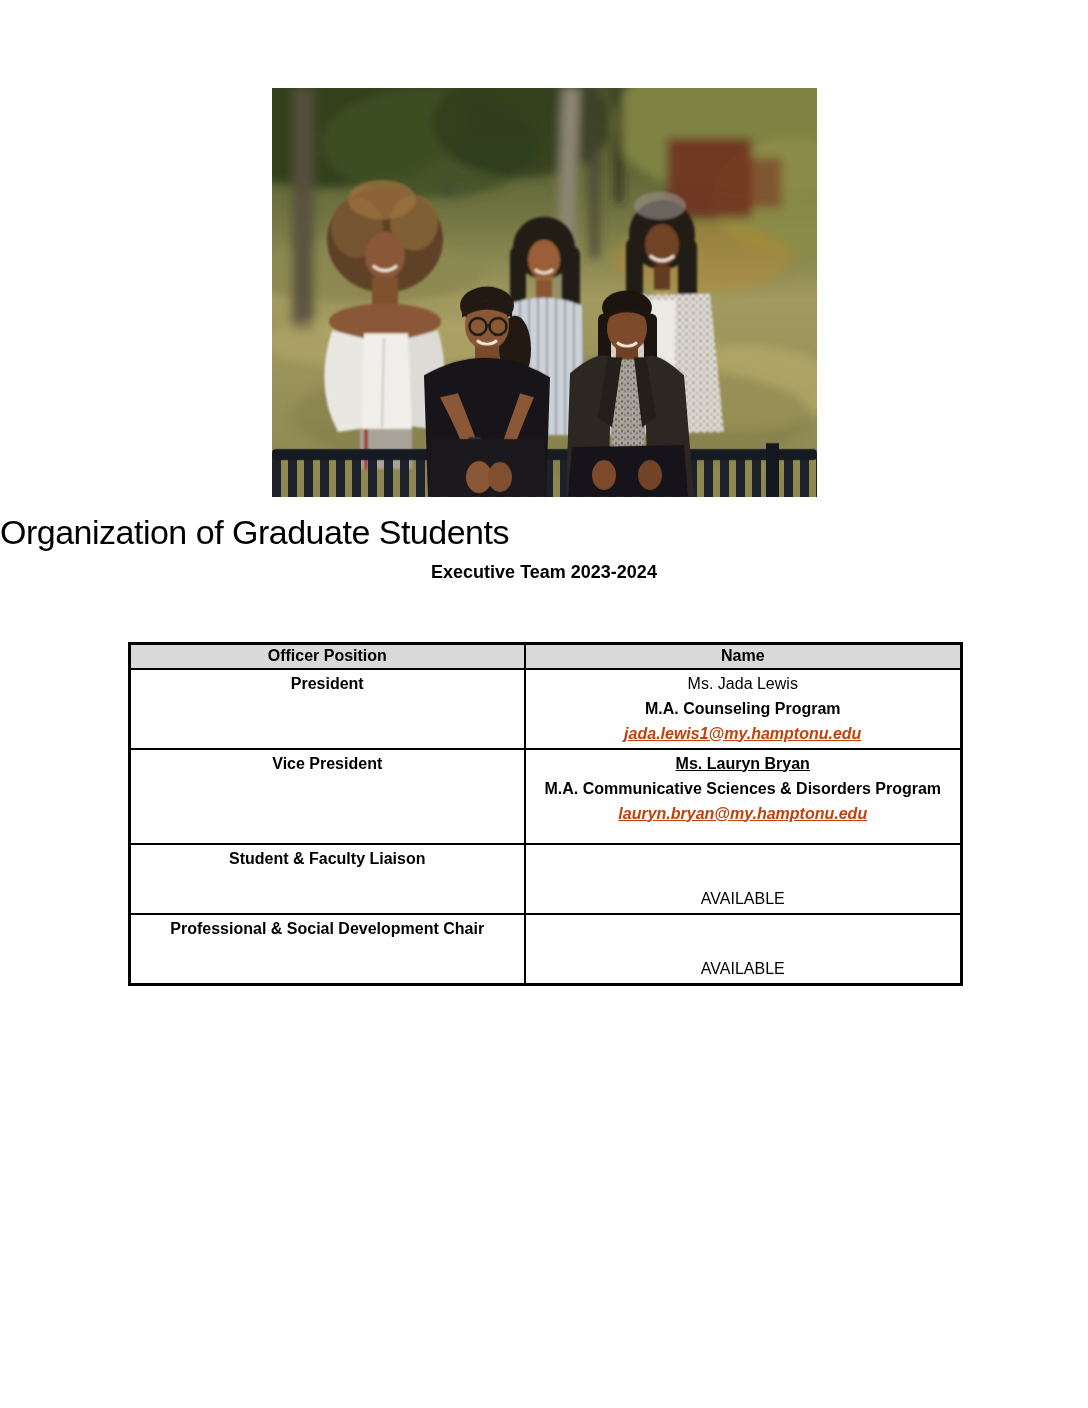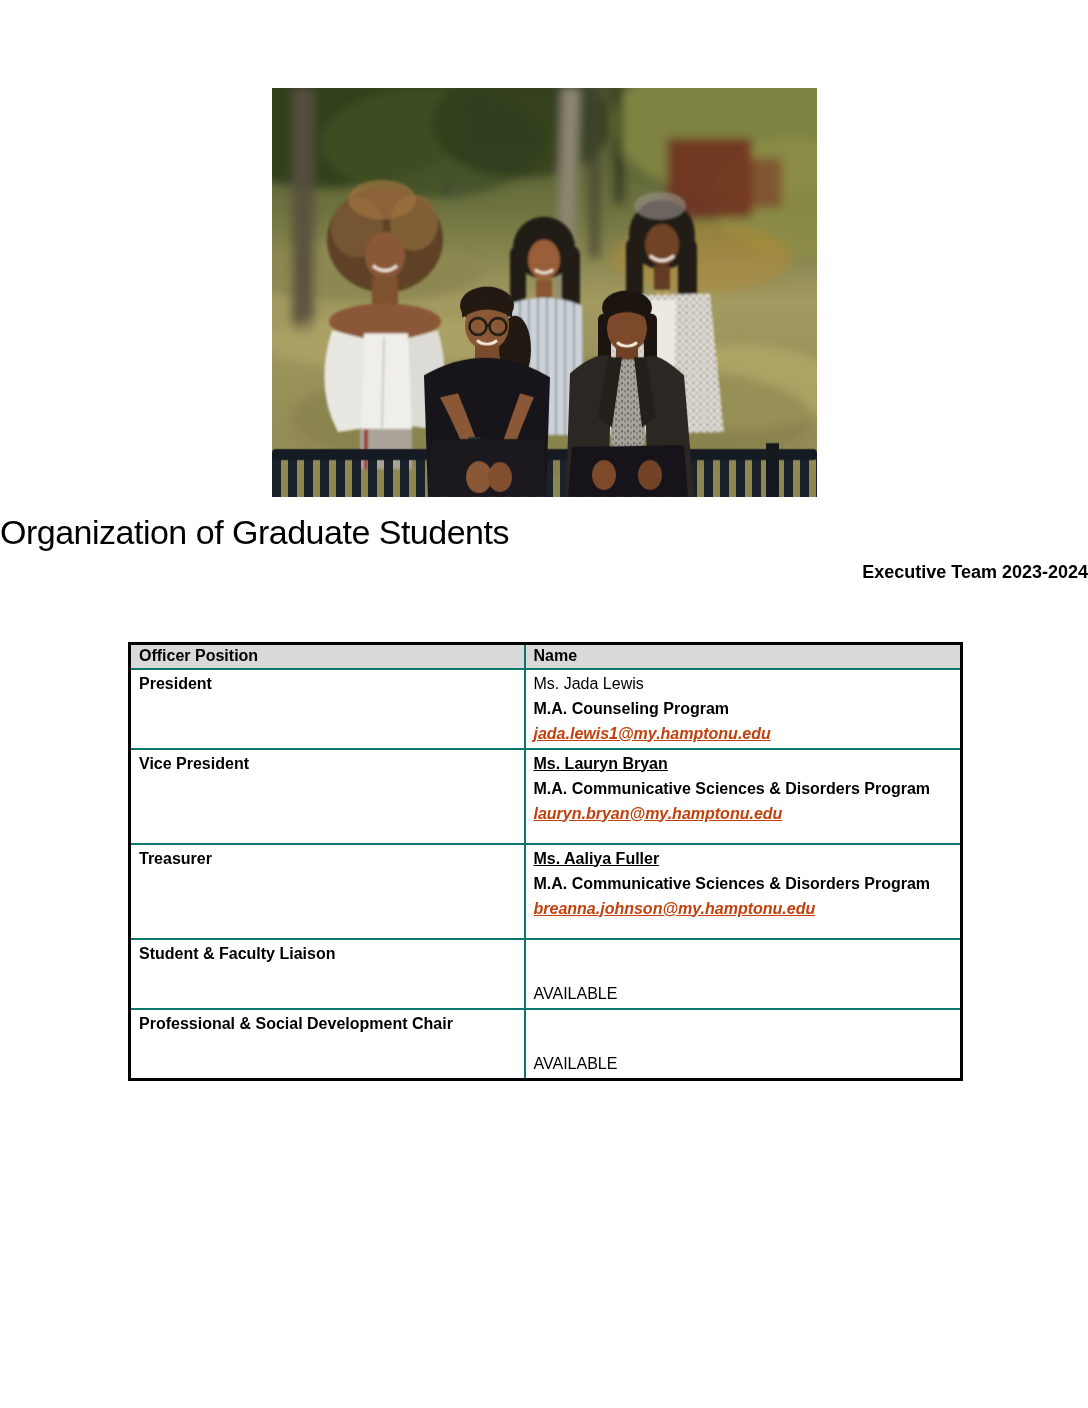--- a/index.html
+++ b/index.html
@@ -14,37 +14,37 @@
     position: absolute; left: 272px; top: 88px;
     width: 545px; height: 409px; overflow: hidden;
   }
   .doc-title {
     position: absolute; top: 513px; left: 0;
     width: 100%; text-align: left;
     font-size: 34px; font-weight: normal; letter-spacing: -0.5px;
   }
   .doc-subtitle {
     position: absolute; top: 562px; left: 0;
-    width: 100%; text-align: right;
+    width: 100%; text-align: center;
     font-size: 18px; font-weight: bold;
   }
   table.officer-table {
     position: absolute; left: 128px; top: 642px;
     width: 832px; table-layout: fixed;
     border-collapse: collapse;
     border: 3px solid #000;
     font-size: 16px;
   }
   .officer-table col.c1 { width: 395px; }
   .officer-table col.c2 { width: 437px; }
   .officer-table th, .officer-table td {
-    border: 2px solid #0f766e;
+    border: 2px solid #000000;
     vertical-align: top;
     padding: 1px 8px 2px 8px;
-    text-align: left;
+    text-align: center;
   }
   .officer-table th {
     background: #d9d9d9;
     font-weight: bold;
     height: 25px;
     padding-top: 2px;
   }
   .line { line-height: 25px; white-space: nowrap; }
   .pos { font-weight: bold; line-height: 25px; }
   .name-plain { color: #000000; }
@@ -247,30 +247,20 @@
     <tr class="h95">
       <td>
           <div class="pos">Vice President</div>
         </td>
       <td>
         <div class="line name-u">Ms. Lauryn Bryan</div>
         <div class="line program">M.A. Communicative Sciences &amp; Disorders Program</div>
         <div class="line"><a class="email">lauryn.bryan@my.hamptonu.edu</a></div>
       </td>
     </tr>
-    <tr class="h95">
-      <td>
-          <div class="pos">Treasurer</div>
-        </td>
-      <td>
-        <div class="line name-u">Ms. Aaliya Fuller</div>
-        <div class="line program">M.A. Communicative Sciences &amp; Disorders Program</div>
-        <div class="line"><a class="email">breanna.johnson@my.hamptonu.edu</a></div>
-      </td>
-    </tr>
     <tr class="h49">
       <td>
           <div class="pos">Student &amp; Faculty Liaison</div>
         </td>
       <td>
         <div class="line avail">AVAILABLE</div>
       </td>
     </tr>
     <tr class="h50">
       <td>

